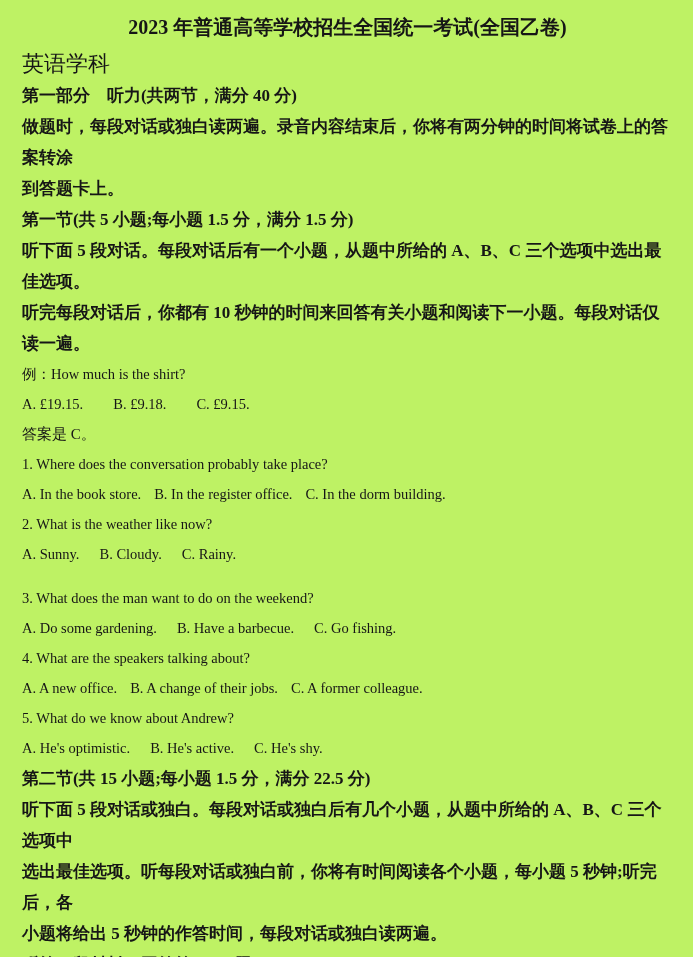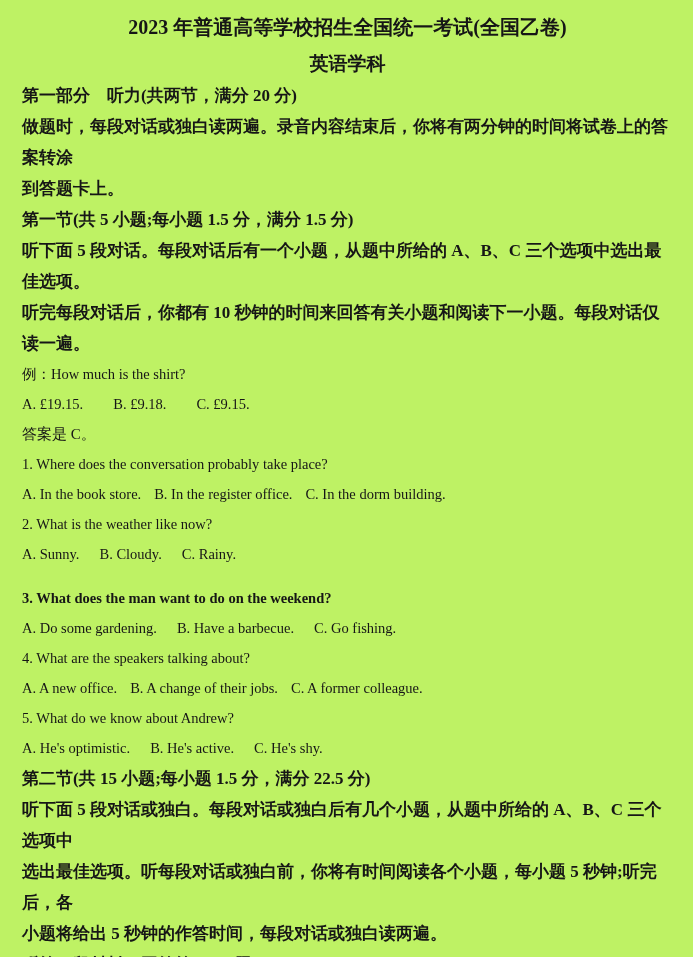--- a/index.html
+++ b/index.html
@@ -15,24 +15,24 @@
     font-family: "Liberation Serif", "DejaVu Serif", serif;
   }
   p { margin: 0; }
   .title {
     font-size: 20px;
     line-height: 39px;
     font-weight: 700;
     text-align: center;
   }
   .subject {
-    font-size: 19px;
+    font-size: 22px;
     line-height: 33px;
-    font-weight: 700;
-    text-align: center;
+    font-weight: 400;
+    text-align: left;
   }
   .cn {
     font-size: 17px;
     line-height: 31px;
   }
   .cn-s {
     font-size: 15px;
     line-height: 30px;
   }
   .b { font-weight: 700; }
@@ -41,31 +41,31 @@
     line-height: 30px;
   }
   .opts {
     display: flex;
     gap: 20px;
     white-space: nowrap;
   }
   .g-sm { gap: 13px; }
   .g-md { }
   .g-lg { gap: 30px; text-align: center; }
-  .gap-top { margin-top: 14px; font-weight: bold; }
+  .gap-top { margin-top: 14px; }
 </style>
 </head>
 <body>
 
 <div class="page">
 
   <p class="title">2023 年普通高等学校招生全国统一考试(全国乙卷)</p>
   <p class="subject">英语学科</p>
 
-  <p class="cn b">第一部分　听力(共两节，满分 20 分)</p>
+  <p class="cn b">第一部分　听力(共两节，满分 40 分)</p>
   <p class="cn b">做题时，每段对话或独白读两遍。录音内容结束后，你将有两分钟的时间将试卷上的答案转涂</p>
   <p class="cn b">到答题卡上。</p>
 
   <p class="cn b">第一节(共 5 小题;每小题 1.5 分，满分 1.5 分)</p>
   <p class="cn b">听下面 5 段对话。每段对话后有一个小题，从题中所给的 A、B、C 三个选项中选出最佳选项。</p>
   <p class="cn b">听完每段对话后，你都有 10 秒钟的时间来回答有关小题和阅读下一小题。每段对话仅读一遍。</p>
 
   <p class="en">例：How much is the shirt?</p>
   <p class="en opts g-lg">
     <span>A. £19.15.</span>

